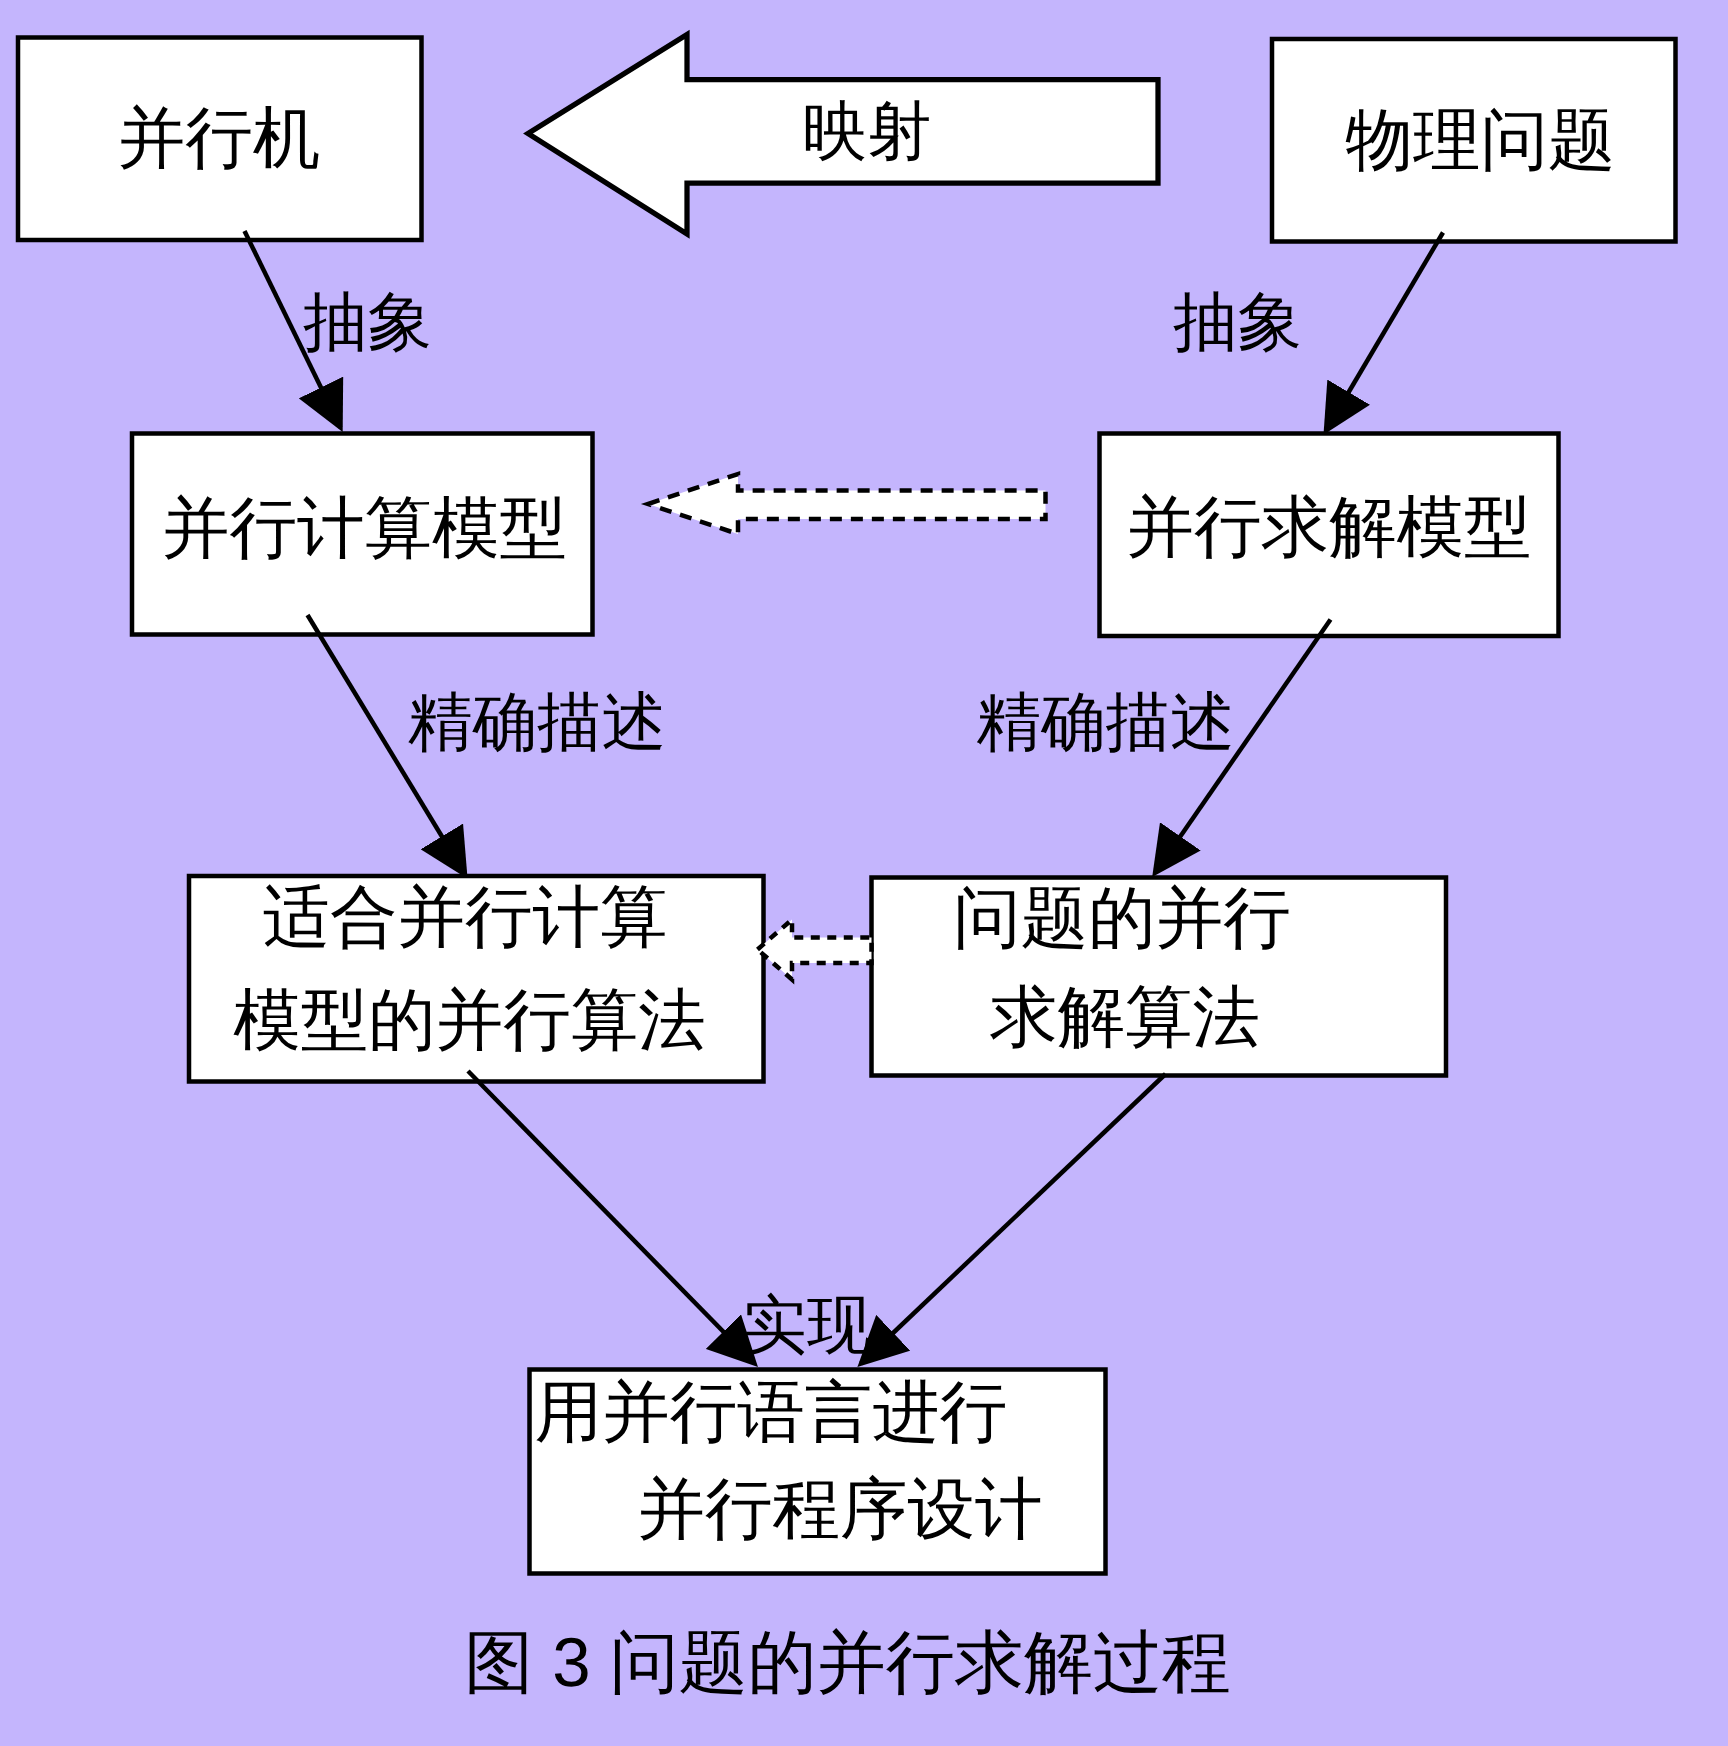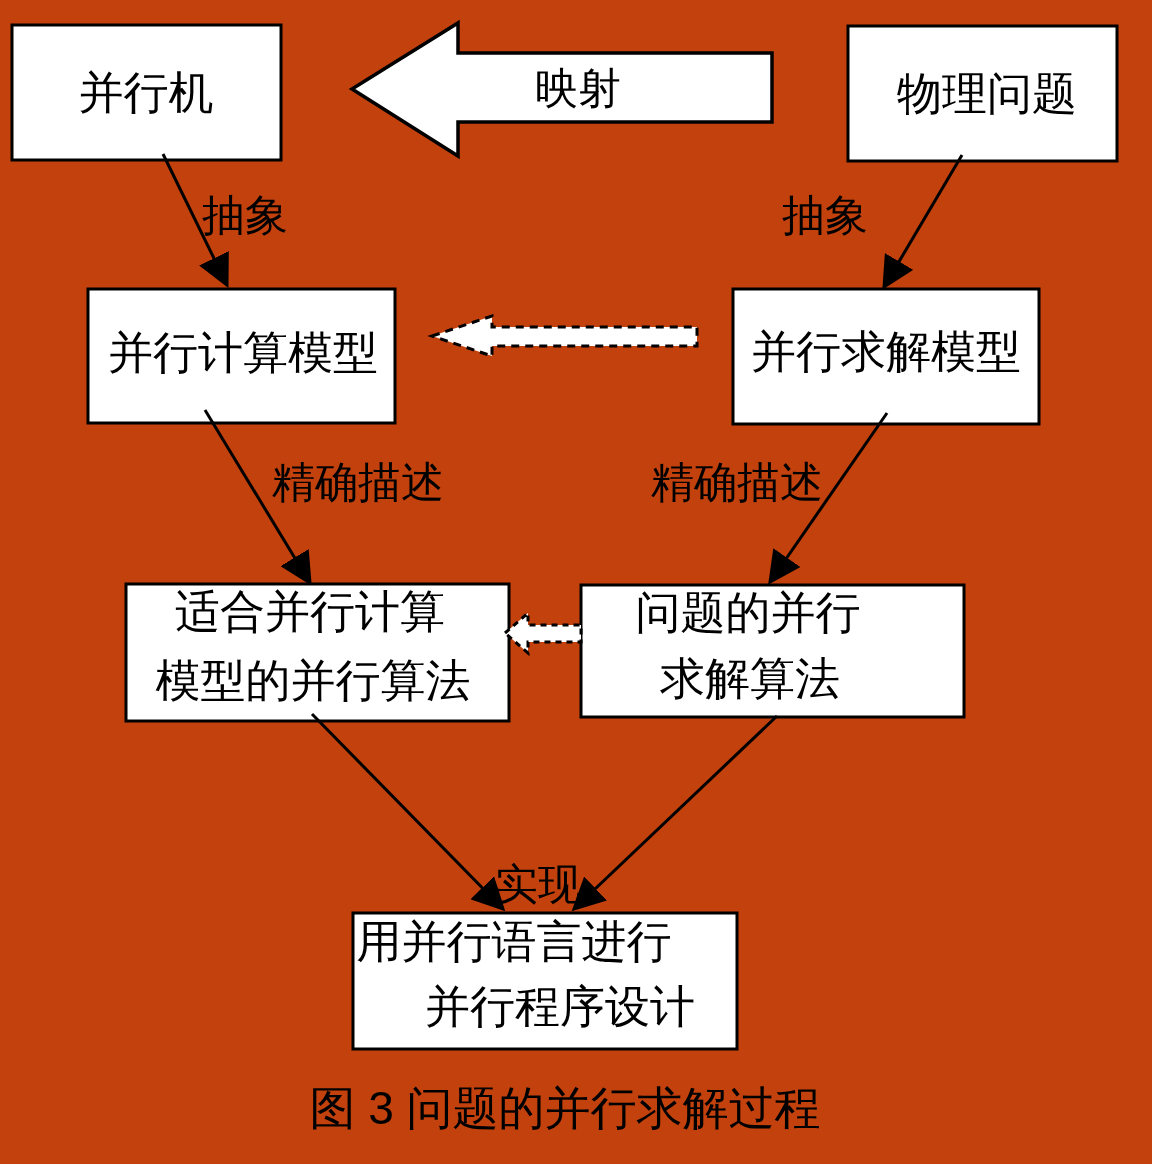--- a/index.html
+++ b/index.html
@@ -4,21 +4,21 @@
 <style>
   html, body {
     margin: 0;
     padding: 0;
     background: #ffffff;
   }
   .stage {
     position: relative;
     width: 1152px;
     height: 1164px;
-    background: #c2410c;
+    background: #c4b5fd;
     font-family: "Liberation Sans", sans-serif;
   }
   svg text {
     font-family: "Liberation Sans", sans-serif;
     fill: #000000;
   }
   .node-box {
     fill: #ffffff;
     stroke: #000000;
     stroke-width: 3;

